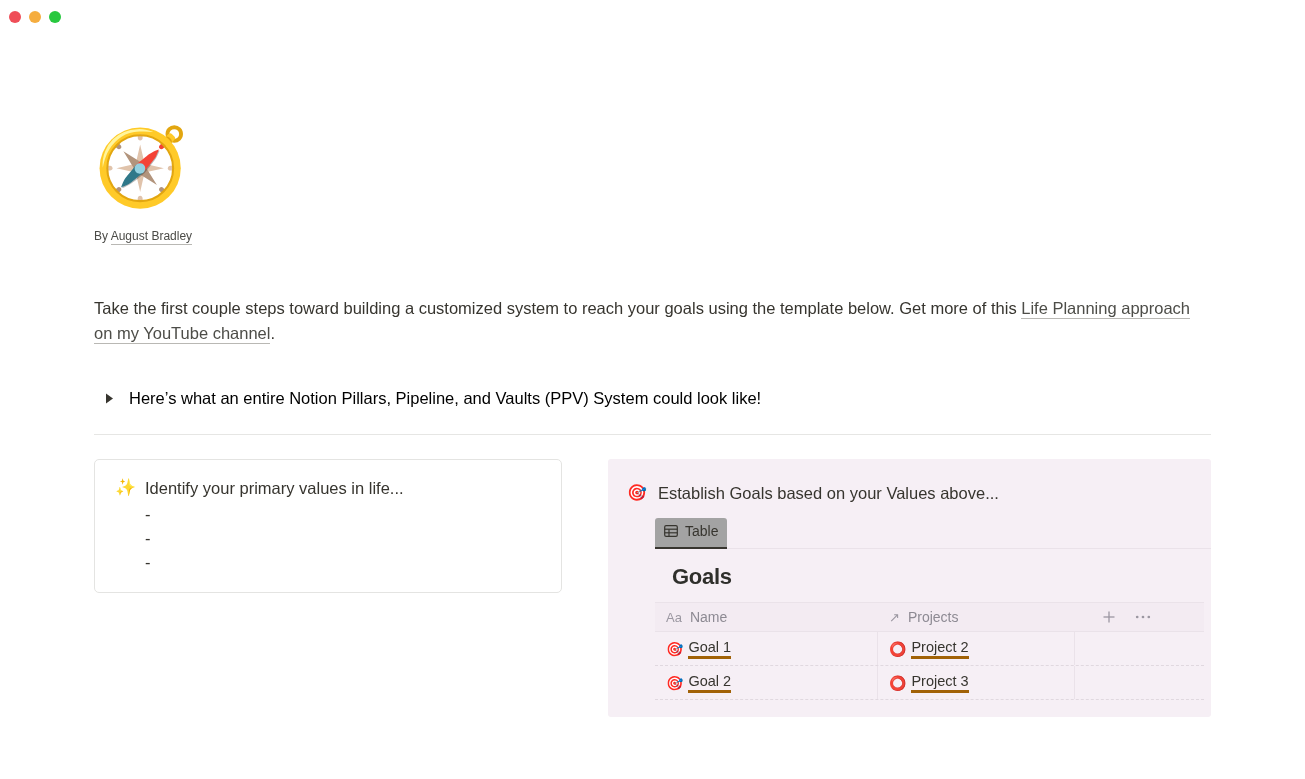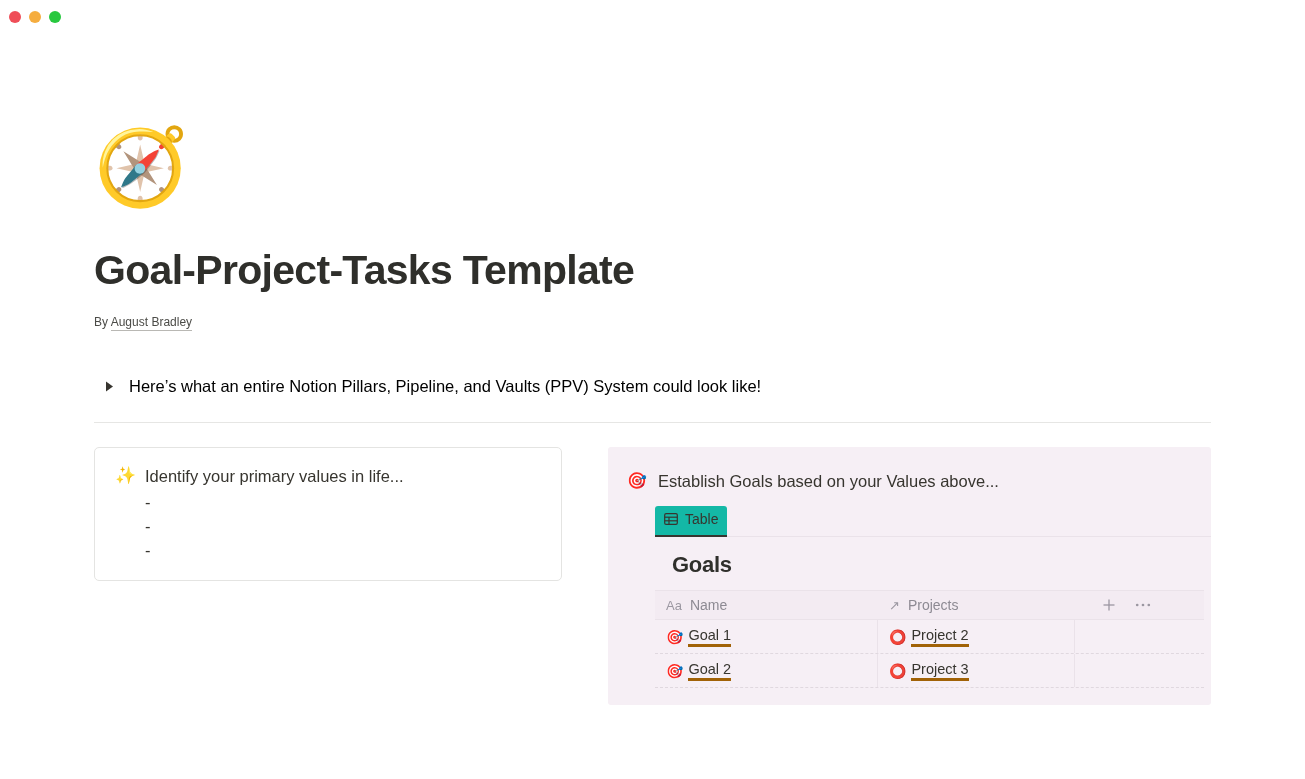--- a/index.html
+++ b/index.html
@@ -201,21 +201,21 @@
     height: 32px;
   }
   .tab {
     display: flex;
     align-items: center;
     gap: 7px;
     padding: 4px 9px 8px 9px;
     font-size: 14px;
     line-height: 18px;
     color: #37352f;
-    background: #14b8a6;
+    background: #a3a3a3;
     border-radius: 3px 3px 0 0;
     cursor: pointer;
     position: relative;
   }
   .tab.active::after {
     content: "";
     position: absolute;
     left: 0; right: 0; bottom: -1px;
     height: 2px;
     background: #37352f;
@@ -314,26 +314,28 @@
   <span class="traffic-light tl-close"></span>
   <span class="traffic-light tl-minimize"></span>
   <span class="traffic-light tl-maximize"></span>
 </div>
 
 <div class="page">
   <div class="content">
 
     <div class="page-icon">🧭</div>
 
-    <h1 class="page-title">Goal-Project-Tasks Template</h1>
 
     <div class="byline">
       <span>By </span><span class="link">August Bradley</span>
     </div>
 
+    <p class="intro">
+      <span>Take the first couple steps toward building a customized system to reach your goals using the template below. Get more of this </span><span class="link">Life Planning approach on my YouTube channel</span><span>.</span>
+    </p>
 
     <div class="toggle-row">
       <span class="toggle-arrow">
         <svg width="9" height="11" viewBox="0 0 9 11" aria-hidden="true">
           <path d="M1 0.6 L8 5.5 L1 10.4 Z" fill="#37352f"></path>
         </svg>
       </span>
       <span>Here’s what an entire Notion Pillars, Pipeline, and Vaults (PPV) System could look like!</span>
     </div>
 

